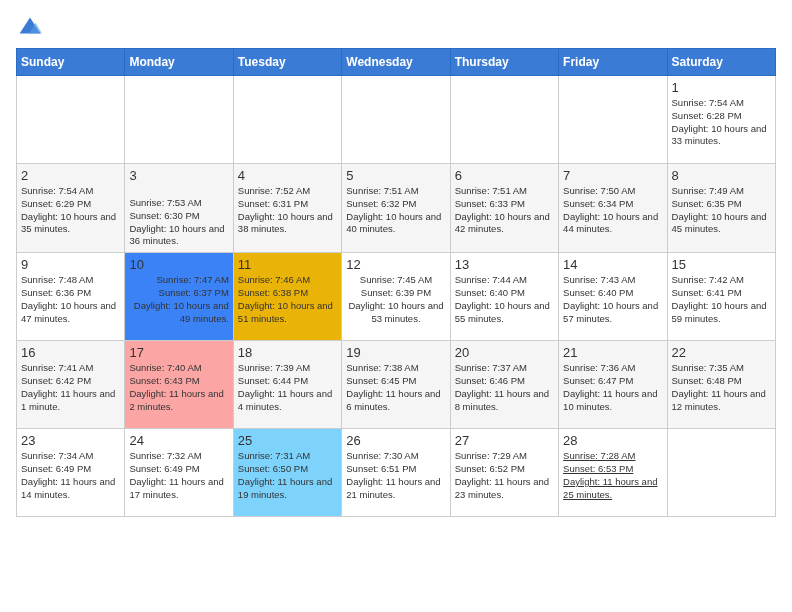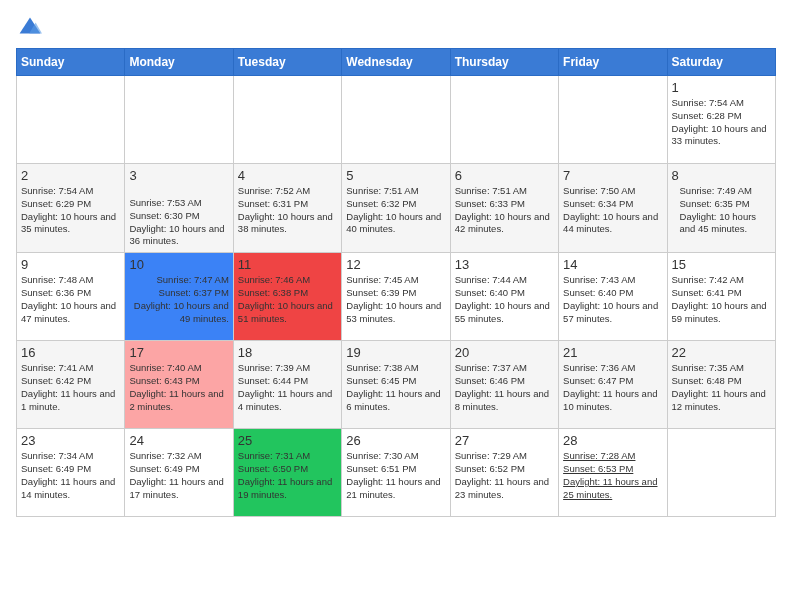--- a/index.html
+++ b/index.html
@@ -164,47 +164,47 @@
 Daylight: 10 hours and 42 minutes.</div>
         </td>
         <td style="background-color: rgb(245, 245, 245);">
           <div class="day-num">7</div>
           <div class="day-info" style="white-space: pre-line;">Sunrise: 7:50 AM
 Sunset: 6:34 PM
 Daylight: 10 hours and 44 minutes.</div>
         </td>
         <td style="background-color: rgb(245, 245, 245);">
           <div class="day-num">8</div>
-          <div class="day-info" style="white-space: pre-line; margin-left: 8px;">Sunrise: 7:49 AM
+          <div class="day-info" style="white-space: pre-line;">Sunrise: 7:49 AM
 Sunset: 6:35 PM
 Daylight: 10 hours and 45 minutes.</div>
         </td>
       </tr>
       <tr>
         <td style="background-color: rgb(255, 255, 255);">
           <div class="day-num">9</div>
           <div class="day-info" style="white-space: pre-line;">Sunrise: 7:48 AM
 Sunset: 6:36 PM
 Daylight: 10 hours and 47 minutes.</div>
         </td>
         <td style="background-color: #3b82f6;">
           <div class="day-num">10</div>
           <div class="day-info" style="white-space: pre-line; text-align: right;">Sunrise: 7:47 AM
 Sunset: 6:37 PM
 Daylight: 10 hours and 49 minutes.</div>
         </td>
-        <td style="background-color: #ef4444; margin-left: 28px;">
+        <td style="background-color: #eab308; margin-left: 28px;">
           <div class="day-num">11</div>
           <div class="day-info" style="white-space: pre-line;">Sunrise: 7:46 AM
 Sunset: 6:38 PM
 Daylight: 10 hours and 51 minutes.</div>
         </td>
         <td style="background-color: rgb(255, 255, 255);">
           <div class="day-num">12</div>
-          <div class="day-info" style="white-space: pre-line;">Sunrise: 7:45 AM
+          <div class="day-info" style="white-space: pre-line; text-align: center;">Sunrise: 7:45 AM
 Sunset: 6:39 PM
 Daylight: 10 hours and 53 minutes.</div>
         </td>
         <td style="background-color: rgb(255, 255, 255);">
           <div class="day-num">13</div>
           <div class="day-info" style="white-space: pre-line;">Sunrise: 7:44 AM
 Sunset: 6:40 PM
 Daylight: 10 hours and 55 minutes.</div>
         </td>
         <td style="background-color: rgb(255, 255, 255);">
@@ -270,21 +270,21 @@
           <div class="day-info" style="white-space: pre-line;">Sunrise: 7:34 AM
 Sunset: 6:49 PM
 Daylight: 11 hours and 14 minutes.</div>
         </td>
         <td style="background-color: rgb(255, 255, 255);">
           <div class="day-num">24</div>
           <div class="day-info" style="white-space: pre-line;">Sunrise: 7:32 AM
 Sunset: 6:49 PM
 Daylight: 11 hours and 17 minutes.</div>
         </td>
-        <td style="background-color: #22c55e;">
+        <td style="background-color: #7dd3fc;">
           <div class="day-num">25</div>
           <div class="day-info" style="white-space: pre-line;">Sunrise: 7:31 AM
 Sunset: 6:50 PM
 Daylight: 11 hours and 19 minutes.</div>
         </td>
         <td style="background-color: rgb(255, 255, 255);">
           <div class="day-num">26</div>
           <div class="day-info" style="white-space: pre-line;">Sunrise: 7:30 AM
 Sunset: 6:51 PM
 Daylight: 11 hours and 21 minutes.</div>

